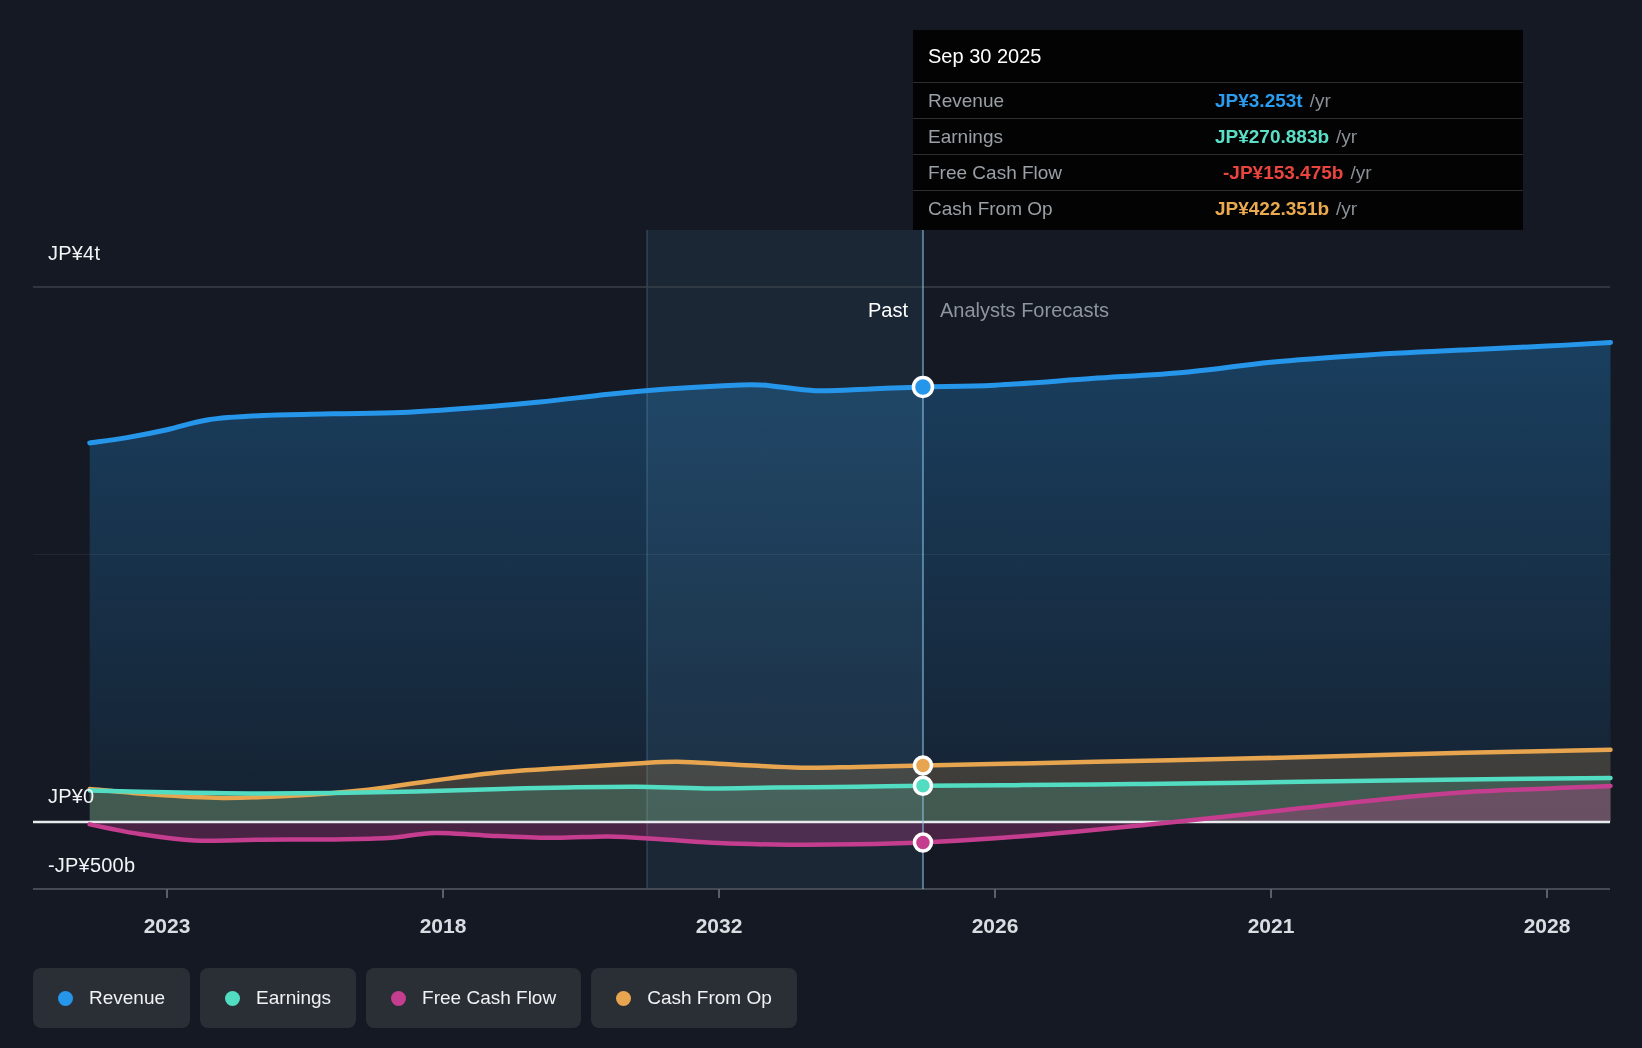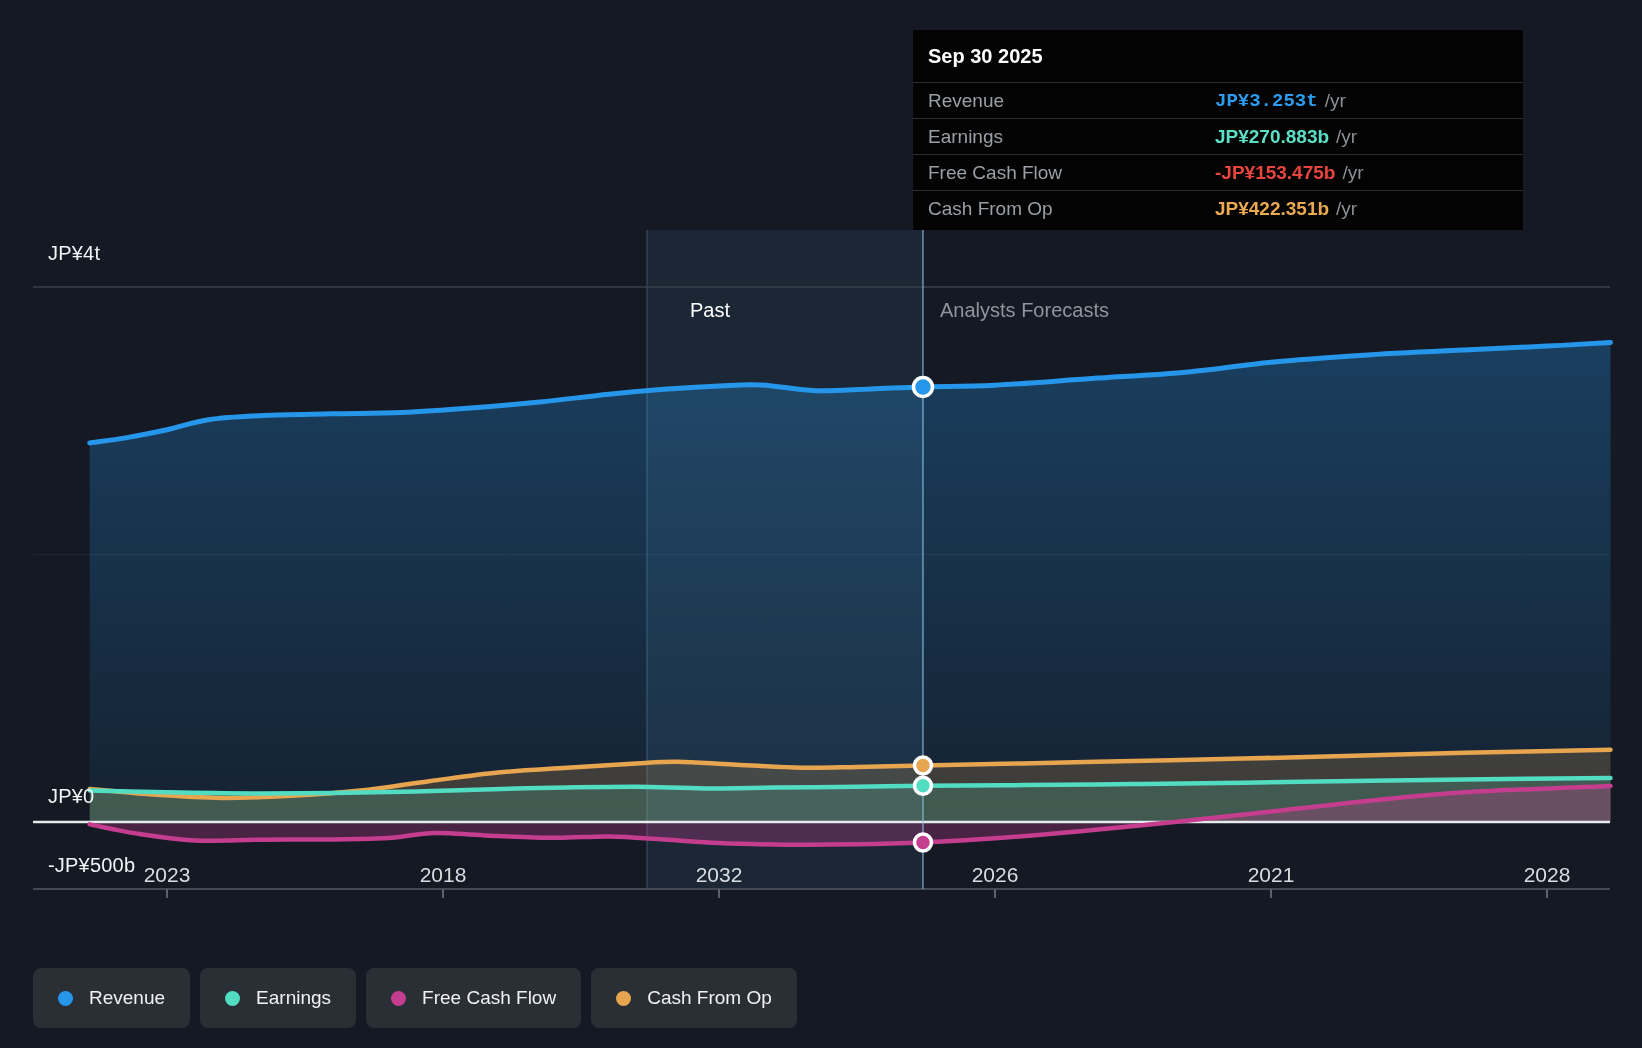--- a/index.html
+++ b/index.html
@@ -2,29 +2,29 @@
 <html><head>
 <meta charset="utf-8">
 <style>
   html,body{margin:0;padding:0;background:#141923;}
   body{width:1642px;height:1048px;position:relative;overflow:hidden;
        font-family:"Liberation Sans",sans-serif;-webkit-font-smoothing:antialiased;}
   #stage{position:absolute;inset:0;width:1642px;height:1048px;}
   #chart-svg{position:absolute;left:0;top:0;}
   .ylab{position:absolute;left:48px;transform:translateY(-50%);
         color:#f2f5f7;font-size:20px;letter-spacing:.2px;white-space:nowrap;}
-  .xlab{position:absolute;top:863px;width:100px;margin-left:-50px;text-align:center;
-        color:#d9dde1;font-size:21px;}
-  .past-label{position:absolute;top:299px;left:690px;width:218px;text-align:left;
+  .xlab{position:absolute;top:914px;width:100px;margin-left:-50px;text-align:center;
+        color:#d9dde1;font-size:21px;font-weight:bold;}
+  .past-label{position:absolute;top:299px;left:690px;width:218px;text-align:right;
         color:#ffffff;font-size:20px;font-weight:500;}
   .forecast-label{position:absolute;top:299px;left:940px;color:#8e959c;font-size:20px;}
   .tooltip{position:absolute;left:913px;top:30px;width:610px;background:#030303;
         z-index:5;padding-bottom:4px;}
   .tt-title{height:52px;display:flex;align-items:center;padding-left:15px;
-        color:#ffffff;font-size:20px;font-weight:700;}
+        color:#ffffff;font-size:20px;font-weight:400;}
   .tt-row{height:35px;display:flex;align-items:center;border-top:1px solid #2d2e31;
         padding-left:15px;font-size:19px;}
   .tt-label{width:287px;color:#9aa0a5;}
   .tt-value{font-weight:700;}
   .tt-unit{color:#8a9095;margin-left:7px;}
   .legend{position:absolute;left:33px;top:968px;display:flex;gap:10px;}
   .chip{height:60px;border-radius:8px;background:#2a2e35;display:flex;align-items:center;
         gap:16px;padding:0 25px;cursor:pointer;}
   .chip .dot{width:15px;height:15px;border-radius:50%;}
   .chip .chip-text{color:#f0f2f4;font-size:19px;white-space:nowrap;}
@@ -83,31 +83,31 @@
     </div>
 
   <div class="past-label">Past</div>
   <div class="forecast-label">Analysts Forecasts</div>
 
   <div class="tooltip">
     <div class="tt-title">Sep 30 2025</div>
     <div id="tt-rows">
         <div class="tt-row">
           <span class="tt-label">Revenue</span>
-          <span class="tt-value" style="color: rgb(43, 157, 240); font-family: Liberation Mono, monospace;">JP¥3.253t</span>
+          <span class="tt-value" style="color: rgb(43, 157, 240);">JP¥3.253t</span>
           <span class="tt-unit">/yr</span>
         </div>
         <div class="tt-row">
           <span class="tt-label">Earnings</span>
           <span class="tt-value" style="color: rgb(91, 224, 200);">JP¥270.883b</span>
           <span class="tt-unit">/yr</span>
         </div>
         <div class="tt-row">
           <span class="tt-label">Free Cash Flow</span>
-          <span class="tt-value" style="color: rgb(234, 68, 62);">-JP¥153.475b</span>
+          <span class="tt-value" style="color: rgb(234, 68, 62); margin-left: 8px;">-JP¥153.475b</span>
           <span class="tt-unit">/yr</span>
         </div>
         <div class="tt-row">
           <span class="tt-label">Cash From Op</span>
           <span class="tt-value" style="color: rgb(235, 170, 80);">JP¥422.351b</span>
           <span class="tt-unit">/yr</span>
         </div>
       </div>
   </div>
 

